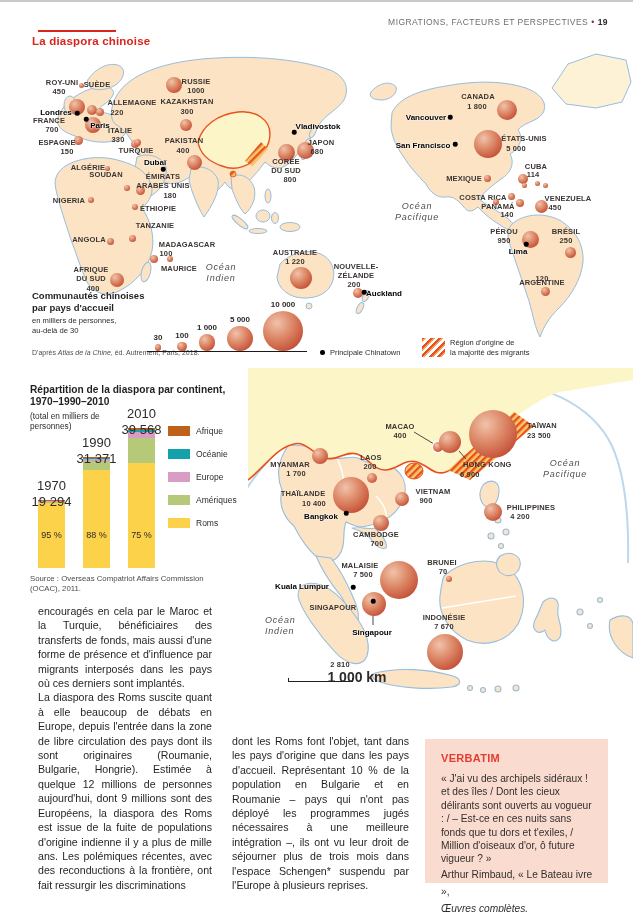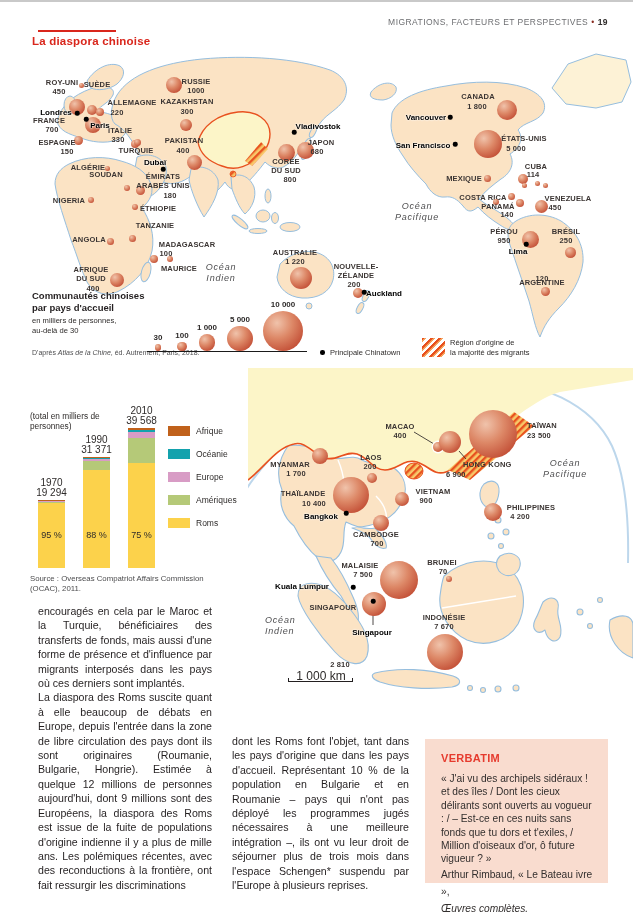--- a/index.html
+++ b/index.html
@@ -41,28 +41,28 @@
             background:repeating-linear-gradient(135deg,#e8511f 0 2px,#f6a35c 2px 3.5px,#ffffff 3.5px 6px);}
   .hatch-lab{position:absolute;left:450px;top:288px;font-size:7.5px;line-height:9.5px;white-space:pre-line;color:#2e2b2a;}
   .size-circ{position:absolute;border-radius:50%;
        background:radial-gradient(circle at 35% 30%, #f0c3ab 0%, #dd8867 40%, #c45138 78%, #b04531 100%);}
   .size-lab{position:absolute;transform:translate(-50%,0);font-size:8px;font-weight:bold;color:#2e2b2a;}
   .size-base{position:absolute;height:1.2px;background:#1a1a1a;}
 
   .chart{position:absolute;left:28px;top:382px;width:232px;height:218px;}
   .ctitle{position:absolute;left:2px;top:2px;width:205px;font-size:10.2px;font-weight:bold;line-height:12px;}
   .csub{position:absolute;left:2px;top:29px;width:92px;font-size:8.3px;line-height:10px;color:#2e2b2a;}
-  .cbarlab{position:absolute;transform:translateX(-50%);font-size:10px;line-height:10px;text-align:center;white-space:pre-line;color:#2e2b2a;}
+  .cbarlab{position:absolute;transform:translateX(-50%);font-size:13px;line-height:16px;text-align:center;white-space:pre-line;color:#2e2b2a;}
   .cseg{position:absolute;}
   .cpct{position:absolute;transform:translateX(-50%);font-size:9px;color:#2e2b2a;}
   .clegsw{position:absolute;width:22px;height:10px;}
   .cleglab{position:absolute;font-size:8.5px;color:#2e2b2a;}
   .csrc{position:absolute;left:2px;top:192px;width:190px;font-size:7.8px;line-height:9.5px;color:#4c4c4e;}
 
-  .scale-lab{position:absolute;transform:translate(-50%,0);font-size:12px;font-weight:normal;color:#2e2b2a;}
+  .scale-lab{position:absolute;transform:translate(-50%,0);font-size:14px;font-weight:bold;color:#2e2b2a;margin-left:36px;}
   .scale-line{position:absolute;height:1.2px;background:#231f20;}
   .scale-line::before,.scale-line::after{content:"";position:absolute;top:-3px;width:1.2px;height:4px;background:#231f20;}
   .scale-line::after{right:0;}
 
   .col{position:absolute;font-size:10.6px;line-height:14.4px;text-align:justify;color:#231f20;}
   .col p{margin:0;}
   #col1{left:38px;top:604px;width:174px;}
   #col2{left:232px;top:734px;width:177px;}
 
   .verb{position:absolute;left:425px;top:739px;width:183px;height:144px;background:#f9dccf;
@@ -263,20 +263,21 @@
       <div class="size-circ" style="left: 198.7px; top: 284.4px; width: 16.6px; height: 16.6px;"></div>
       <div class="size-lab" style="left: 207px; top: 273.4px;">1 000</div>
       <div class="size-circ" style="left: 227.4px; top: 275.8px; width: 25.2px; height: 25.2px;"></div>
       <div class="size-lab" style="left: 240px; top: 264.8px;">5 000</div>
       <div class="size-circ" style="left: 263px; top: 261px; width: 40px; height: 40px;"></div>
       <div class="size-lab" style="left: 283px; top: 250px;">10 000</div>
       <div class="size-base" style="left: 147px; top: 301px; width: 160px;"></div>
     </div>
 
   <div class="chart">
+    <div class="ctitle">Répartition de la diaspora par continent, 1970–1990–2010</div>
     <div class="csub">(total en milliers de personnes)</div>
     <div id="chart-plot">
         <div class="cseg" style="left: 10px; top: 121.147px; width: 27px; height: 64.853px; background: rgb(252, 210, 75);"></div>
         <div class="cseg" style="left: 10px; top: 119.372px; width: 27px; height: 1.77492px; background: rgb(181, 201, 120);"></div>
         <div class="cseg" style="left: 10px; top: 118.826px; width: 27px; height: 0.54613px; background: rgb(216, 156, 197);"></div>
         <div class="cseg" style="left: 10px; top: 118.143px; width: 27px; height: 0.682663px; background: rgb(19, 162, 173);"></div>
         <div class="cseg" style="left: 10px; top: 117.734px; width: 27px; height: 0.409598px; background: rgb(192, 97, 27);"></div>
         <div class="cbarlab" style="left: 23.5px; top: 95.7337px;">1970
 19 294</div>
         <div class="cpct" style="left: 23.5px; top: 148px;">95 %</div>
@@ -357,21 +358,21 @@
     <svg class="overlay" id="asia-lines" width="385" height="330">
         <line x1="166" y1="64" x2="186" y2="76" stroke="#3b3533" stroke-width="0.9"></line>
         <line x1="211" y1="83" x2="218" y2="91" stroke="#3b3533" stroke-width="0.9"></line>
         <line x1="125" y1="240" x2="125" y2="257" stroke="#3b3533" stroke-width="0.9"></line>
       </svg>
   <div class="bub ring" style="left: 185px; top: 74px; width: 10px; height: 10px;"></div>
       <div class="mlab" style="left: 152px; top: 58px;">MACAO</div>
       <div class="mlab" style="left: 152px; top: 67px;">400</div>
       <div class="bub" style="left: 191px; top: 63px; width: 22px; height: 22px;"></div>
       <div class="mlab left" style="left: 215px; top: 96px;">HONG KONG</div>
-      <div class="mlab left" style="left: 198px; top: 106px;">6 900</div>
+      <div class="mlab left" style="left: 212px; top: 106px;">6 900</div>
       <div class="bub" style="left: 221px; top: 42px; width: 48px; height: 48px;"></div>
       <div class="mlab left" style="left: 279px; top: 57px;">TAÏWAN</div>
       <div class="mlab left" style="left: 279px; top: 67px;">23 500</div>
       <div class="bub" style="left: 64px; top: 80px; width: 16px; height: 16px;"></div>
       <div class="mlab" style="left: 42px; top: 96px;">MYANMAR</div>
       <div class="mlab" style="left: 48px; top: 105px;">1 700</div>
       <div class="bub" style="left: 119px; top: 105px; width: 10px; height: 10px;"></div>
       <div class="mlab" style="left: 123px; top: 89px;">LAOS</div>
       <div class="mlab" style="left: 122px; top: 98px;">200</div>
       <div class="bub" style="left: 85px; top: 109px; width: 36px; height: 36px;"></div>

